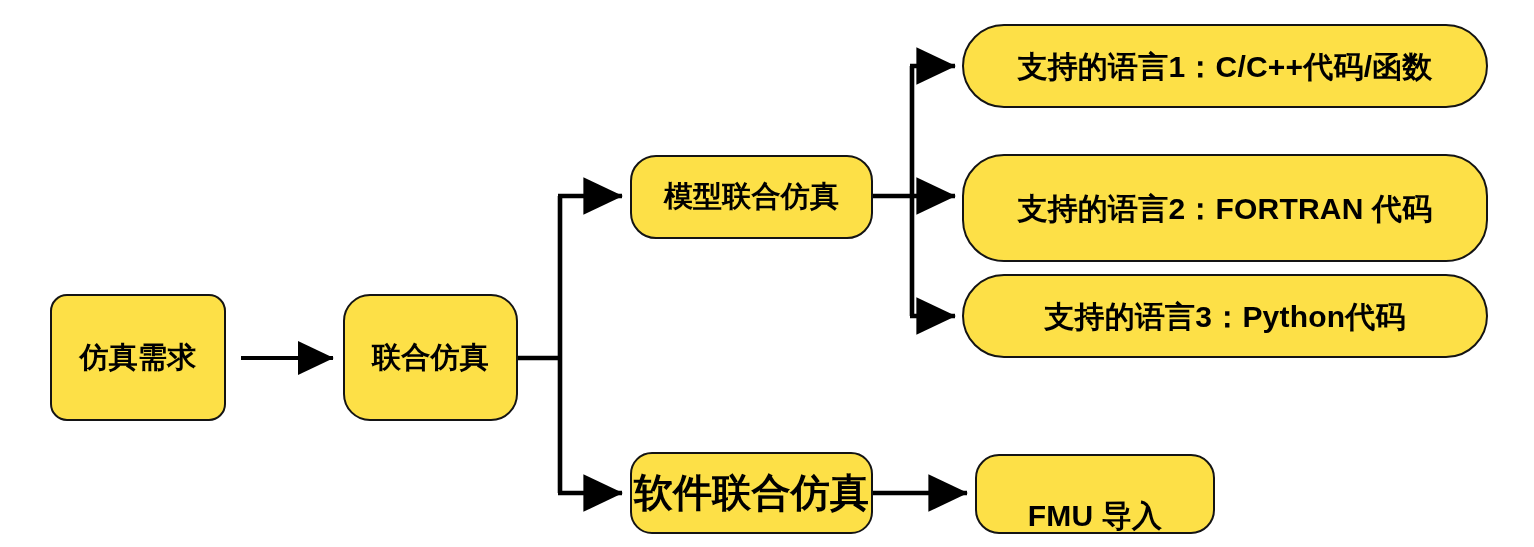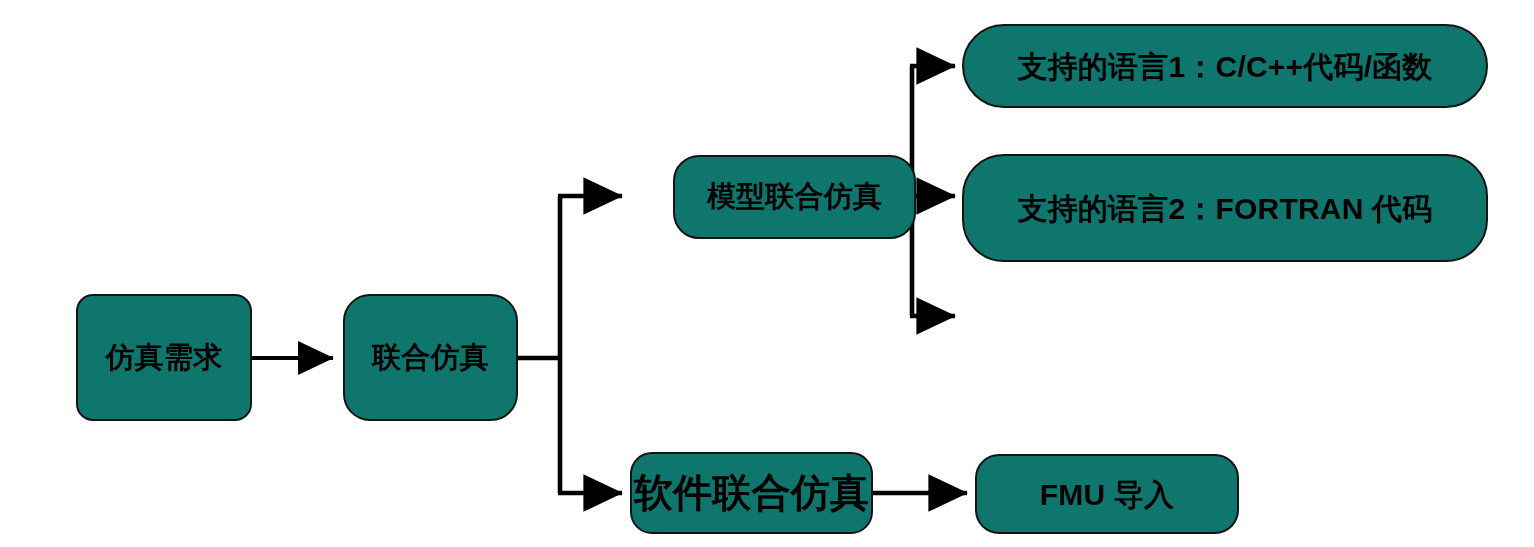--- a/index.html
+++ b/index.html
@@ -21,53 +21,52 @@
     position: absolute;
     left: 0;
     top: 0;
     width: 1534px;
     height: 547px;
     pointer-events: none;
   }
   .node {
     position: absolute;
     box-sizing: border-box;
-    background: #0f766e;
+    background: #fde047;
     border: 2.6px solid #141414;
     display: flex;
     align-items: center;
     justify-content: center;
     color: #000000;
     font-weight: bold;
     line-height: 1.1;
     text-align: center;
     white-space: nowrap;
     z-index: 2;
   }
   .node-label {
     display: block;
     letter-spacing: 0.2px;
   }
 
   
   .n-need {
-    left: 76px;  top: 294px;  width: 176px; height: 127px;
+    left: 50px;  top: 294px;  width: 176px; height: 127px;
     border-radius: 17px;
     font-size: 29px;
   }
   .n-cosim {
     left: 343px; top: 294px;  width: 175px; height: 127px;
     border-radius: 27px;
     font-size: 29px;
   }
   .n-model-cosim {
     left: 630px; top: 155px;  width: 243px; height: 84px;
     border-radius: 26px;
     font-size: 29px;
-    margin-left: 43px;
   }
   .n-sw-cosim {
     left: 630px; top: 452px;  width: 243px; height: 82px;
     border-radius: 22px;
     font-size: 39px;
   }
   .n-lang1 {
     left: 962px; top: 24px;   width: 526px; height: 84px;
     border-radius: 42px;
     font-size: 30px;
@@ -76,23 +75,24 @@
     left: 962px; top: 154px;  width: 526px; height: 108px;
     border-radius: 42px;
     font-size: 30px;
   }
   .n-lang3 {
     left: 962px; top: 274px;  width: 526px; height: 84px;
     border-radius: 42px;
     font-size: 30px;
   }
   .n-fmu {
-    left: 975px; top: 454px;  width: 264px; height: 80px;
+    left: 975px; top: 454px;  width: 240px; height: 80px;
     border-radius: 24px;
     font-size: 30px;
+    align-items: flex-end;
   }
 </style>
 </head>
 <body>
 
 <div id="diagram-root">
 
   <svg id="connectors" viewBox="0 0 1534 547" width="1534" height="547" aria-hidden="true">
     <defs>
       <marker id="arrowhead" markerWidth="9" markerHeight="9" refX="8.4" refY="4.5" orient="auto" markerUnits="strokeWidth">
@@ -140,18 +140,21 @@
   </div>
 
   <div class="node n-lang1">
     <span class="node-label">支持的语言1：C/C++代码/函数</span>
   </div>
 
   <div class="node n-lang2">
     <span class="node-label">支持的语言2：FORTRAN 代码</span>
   </div>
 
+  <div class="node n-lang3">
+    <span class="node-label">支持的语言3：Python代码</span>
+  </div>
 
   <div class="node n-fmu">
     <span class="node-label">FMU 导入</span>
   </div>
 
 </div>
 
 </body></html>

